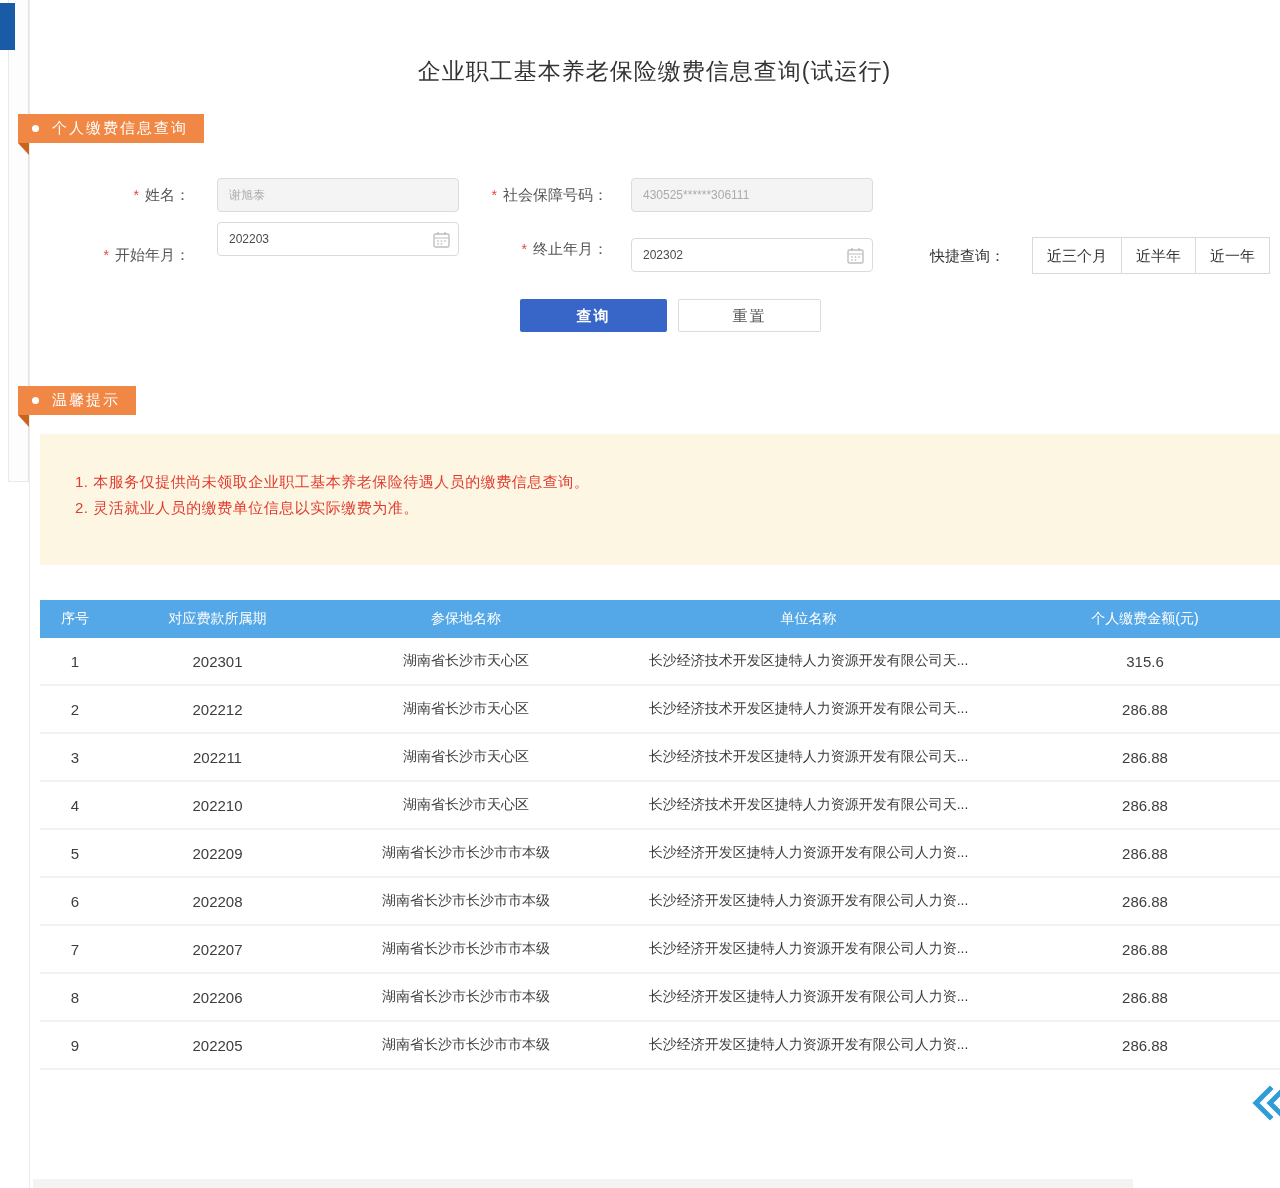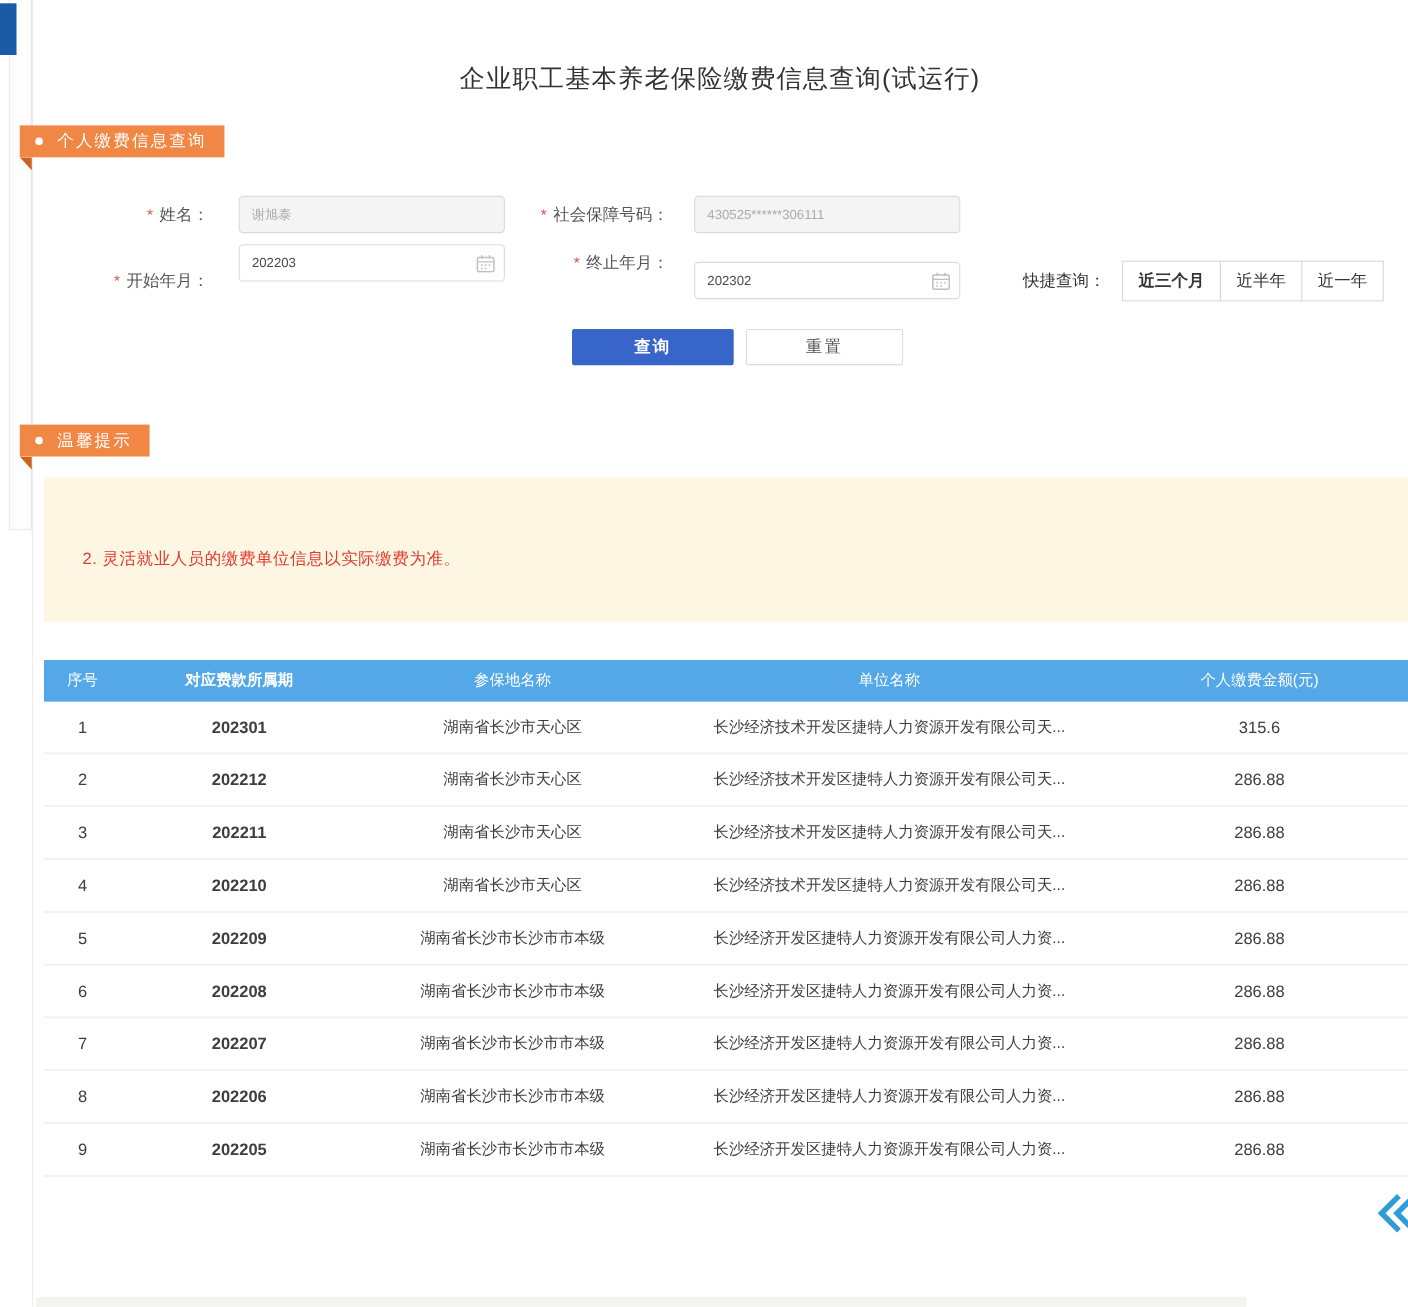--- a/index.html
+++ b/index.html
@@ -33,40 +33,40 @@
              font-size:12px; padding:0 30px 0 11px; line-height:32px; white-space:nowrap; overflow:hidden;margin-left:19px; }
   .f-input.disabled { background:#F4F4F4; color:#ABABAB; }
   .f-input.date { background:#fff; color:#4A4A4A; }
   .cal { position:absolute; right:8px; top:8px; width:17px; height:17px; }
   .cal svg { display:block; }
 
   .quick-label { position:absolute; left:930px; top:238px; height:36px; line-height:36px; font-size:15px; color:#333; }
   .quick-group { position:absolute; left:1020px; top:237px; display:flex; }
   .quick-btn { height:37px; line-height:35px; background:#fff; border:1px solid #D9D9D9; font-size:15px;
                color:#333; text-align:center; margin-left:-1px; padding:0 14px; cursor:pointer; }
-  .quick-btn:first-child { margin-left:0;font-weight:bold; }
+  .quick-btn:first-child { margin-left:12px; }
 
   .btn { position:absolute; height:33px; border-radius:2px; font-size:15px; text-align:center;
          line-height:33px; cursor:pointer; letter-spacing:2px; }
   .btn-primary { left:520px; top:299px; width:147px; background:#3765C8; color:#fff;font-weight:bold; }
   .btn-plain   { left:678px; top:299px; width:143px; background:#fff; color:#555; border:1px solid #DCDCDC; line-height:31px; }
 
   
   .notice { position:absolute; left:40px; top:434px; width:1240px; height:131px; background:#FDF6E2; }
   .notice-line { position:absolute; left:35px; font-size:15px; color:#E13B30; letter-spacing:0.5px; }
   .notice-line.l1 { top:39px; } .notice-line.l2 { top:65px; }
 
   
   .table { position:absolute; left:40px; top:600px; width:1240px; }
   .thead { display:flex; background:#55A8E8; height:38px; align-items:center; }
   .thead .cell { color:#fff; font-size:14px; }
   .trow { display:flex; background:#fff; height:48px; align-items:center; border-bottom:2px solid #F1F1F1; }
   .trow .cell { color:#3D3D3D; }
   .cell { text-align:center; white-space:nowrap; overflow:hidden; font-size:14px; }
-  .c0 { width:70px; }  .c1 { width:215px; font-size:15px;font-weight:bold; }
+  .c0 { width:70px; }  .c1 { width:215px; font-size:15px; }
   .c2 { width:282px; } .c3 { width:403px; }
   .c4 { width:270px; font-size:15px; }
   .trow .c0 { font-size:15px; }
 
   
   .collapse { position:absolute; left:1250px; top:1083px; width:40px; height:40px; cursor:pointer; }
 
   .bottom-strip { position:absolute; left:33px; bottom:0; width:1100px; height:9px; background:#F4F3F1; }
 </style>
 </head>
@@ -107,21 +107,21 @@
         <line x1="12" y1="1" x2="12" y2="4" stroke="#BFBFBF" stroke-width="1.4"></line>
         <circle cx="5" cy="10" r="0.9" fill="#C9C9C9"></circle>
         <circle cx="8.5" cy="10" r="0.9" fill="#C9C9C9"></circle>
         <circle cx="12" cy="10" r="0.9" fill="#C9C9C9"></circle>
         <circle cx="5" cy="13" r="0.9" fill="#C9C9C9"></circle>
         <circle cx="8.5" cy="13" r="0.9" fill="#C9C9C9"></circle>
       </svg>
   </span>
 </div>
 
-<div class="f-label" style="left:496px; top:222px; width:112px;text-align:right;">
+<div class="f-label" style="left:496px; top:232px; width:112px;text-align:right;">
   <span class="req">*</span><span>终止年月：</span>
 </div>
 <div class="f-input date" style="left:612px; top:238px;">
   <span>202302</span>
   <span class="cal">
     <svg width="17" height="17" viewBox="0 0 17 17">
         <rect x="1" y="3" width="15" height="13" rx="1.5" fill="none" stroke="#BFBFBF" stroke-width="1.4"></rect>
         <line x1="1" y1="7" x2="16" y2="7" stroke="#BFBFBF" stroke-width="1.2"></line>
         <line x1="5" y1="1" x2="5" y2="4" stroke="#BFBFBF" stroke-width="1.4"></line>
         <line x1="12" y1="1" x2="12" y2="4" stroke="#BFBFBF" stroke-width="1.4"></line>
@@ -144,20 +144,21 @@
 <div class="btn btn-primary">查询</div>
 <div class="btn btn-plain">重置</div>
 
 <div class="ribbon" id="badge-tips">
   <span class="dot"></span>
   <span>温馨提示</span>
 </div>
 <div class="ribbon-fold" id="fold-tips"></div>
 
 <div class="notice">
+  <div class="notice-line l1">1. 本服务仅提供尚未领取企业职工基本养老保险待遇人员的缴费信息查询。</div>
   <div class="notice-line l2">2. 灵活就业人员的缴费单位信息以实际缴费为准。</div>
 </div>
 
 <div class="table">
   <div class="thead">
       <div class="cell c0">序号</div>
       <div class="cell c1">对应费款所属期</div>
       <div class="cell c2">参保地名称</div>
       <div class="cell c3">单位名称</div>
       <div class="cell c4">个人缴费金额(元)</div>

